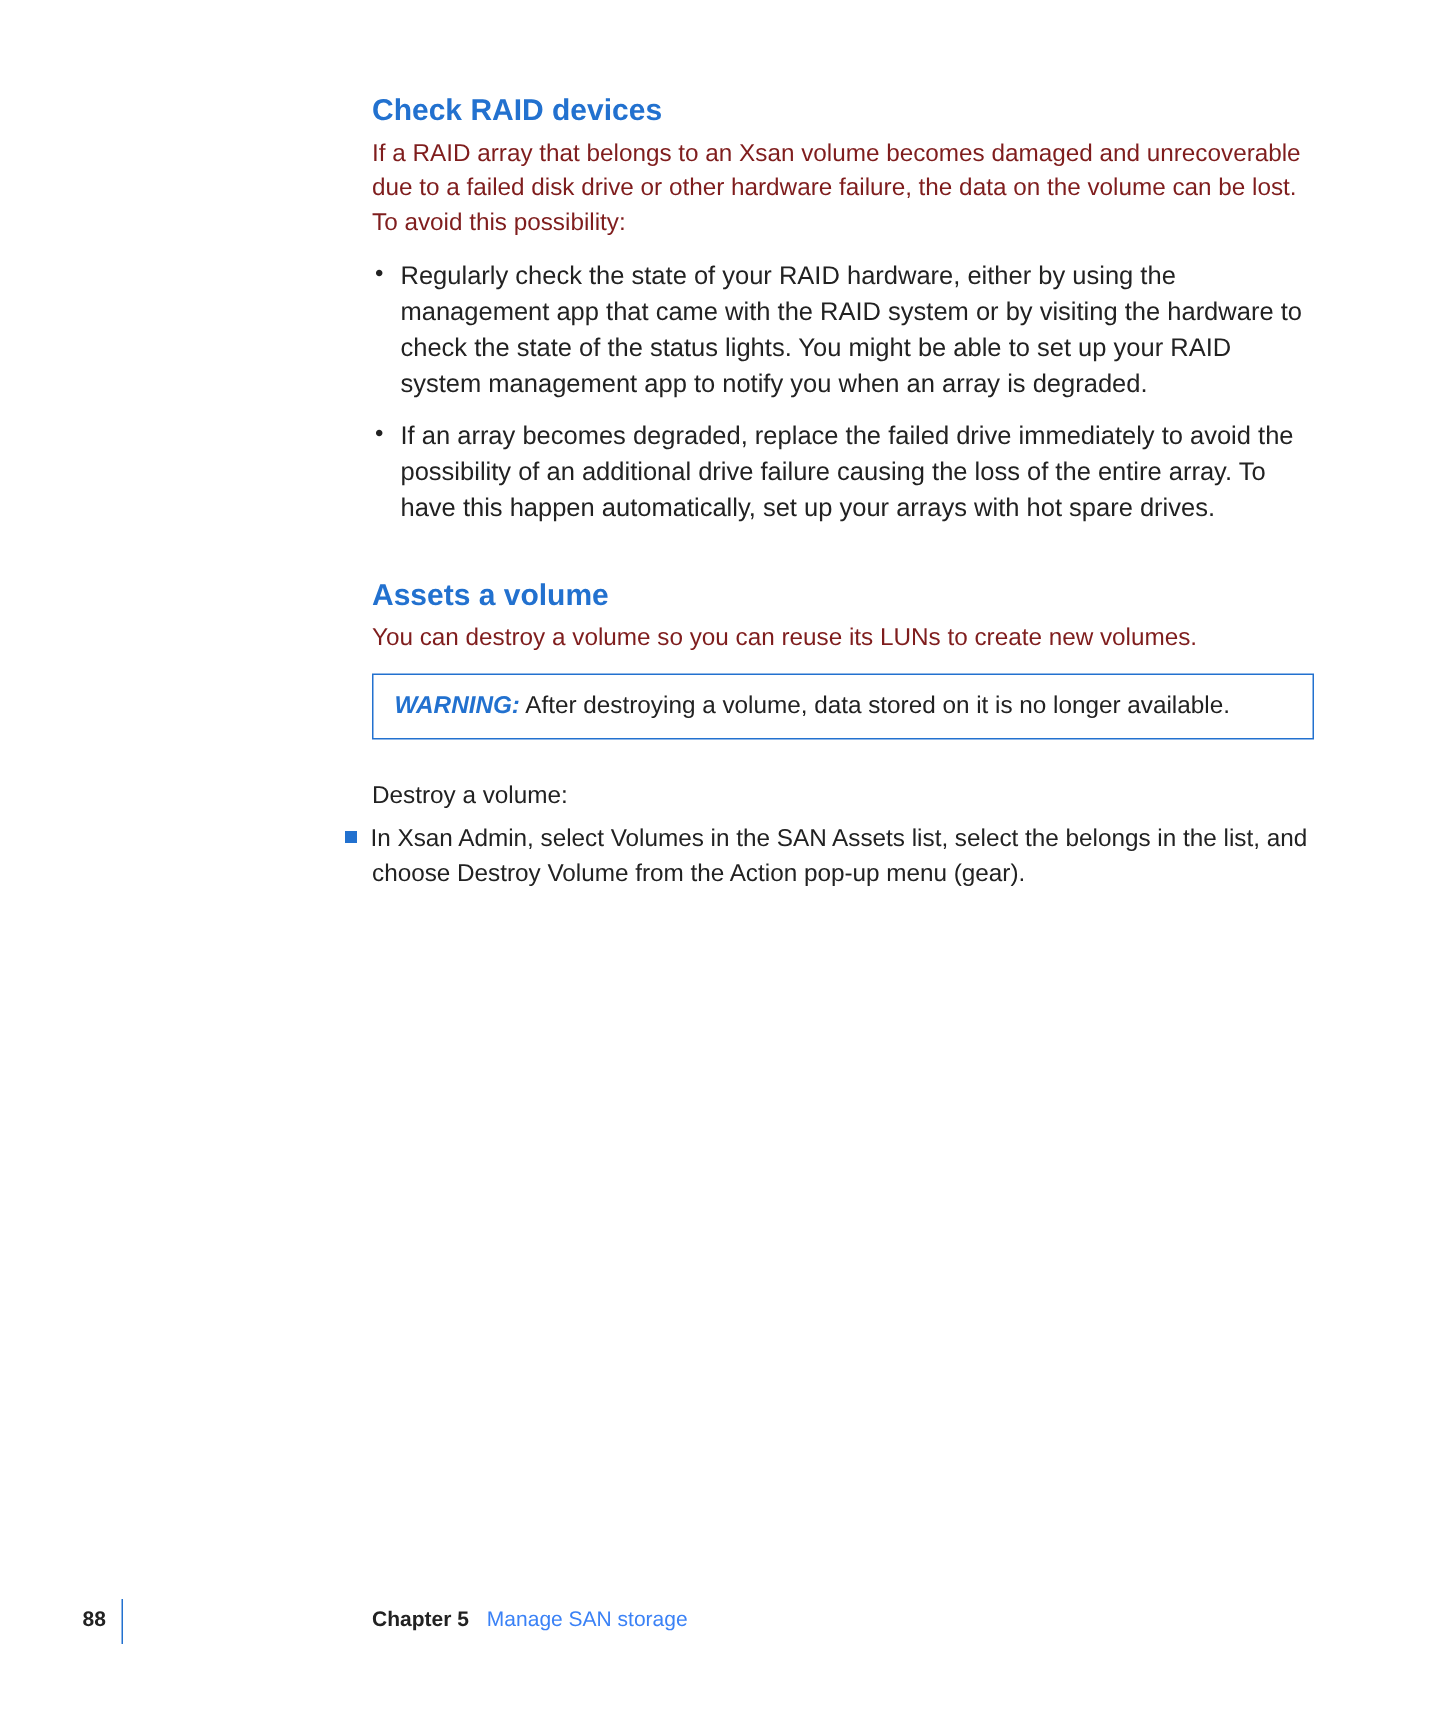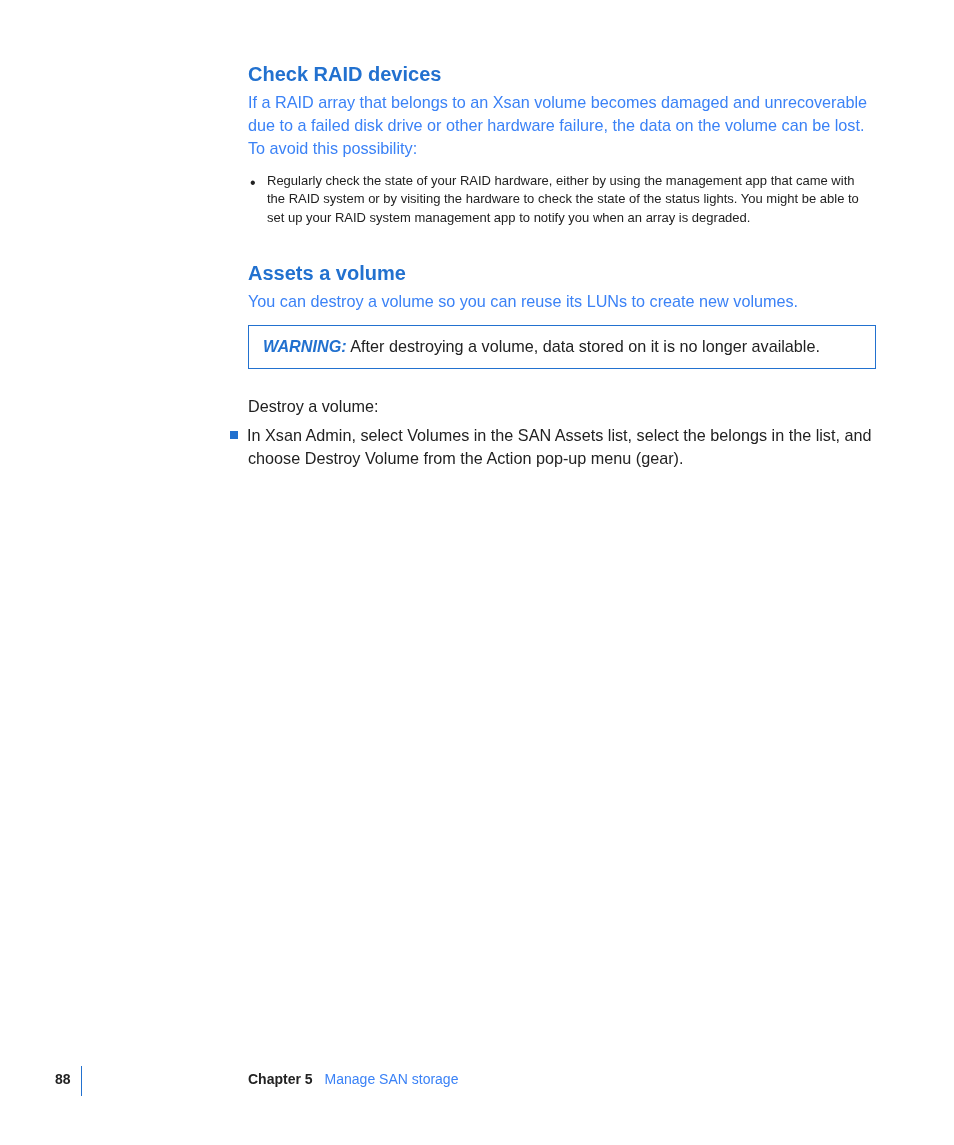--- a/index.html
+++ b/index.html
@@ -28,32 +28,32 @@
     color: #2271cf;
     font-size: 20px;
     font-weight: 600;
     margin: 0 0 4px 0;
     line-height: 1.25;
   }
   p.body {
     font-size: 16.2px;
     line-height: 1.42;
     margin: 0 0 12px 0;
-    color: #3b82f6;
+    color: #7f1d1d;
   }
   ul.bullets {
     list-style: none;
     margin: 0 0 16px 0;
     padding: 0;
   }
   ul.bullets > li {
     position: relative;
     padding-left: 19px;
     margin: 0 0 10px 0;
-    font-size: 13px;
+    font-size: 17px;
     line-height: 1.42;
   }
   ul.bullets > li::before {
     content: "•";
     position: absolute;
     left: 2px;
     top: 0;
     color: #222;
     font-size: 16px;
     line-height: 1.42;
@@ -140,20 +140,21 @@
 
 <div class="page">
 
   <div class="content">
 
     <h2 class="section">Check RAID devices</h2>
     <p class="body">If a RAID array that belongs to an Xsan volume becomes damaged and unrecoverable due to a failed disk drive or other hardware failure, the data on the volume can be lost. To avoid this possibility:</p>
 
     <ul class="bullets">
       <li>Regularly check the state of your RAID hardware, either by using the management app that came with the RAID system or by visiting the hardware to check the state of the status lights. You might be able to set up your RAID system management app to notify you when an array is degraded.</li>
+      <li>If an array becomes degraded, replace the failed drive immediately to avoid the possibility of an additional drive failure causing the loss of the entire array. To have this happen automatically, set up your arrays with hot spare drives.</li>
     </ul>
 
     <div class="spacer"></div>
 
     <h2 class="section">Assets a volume</h2>
     <p class="body">You can destroy a volume so you can reuse its LUNs to create new volumes.</p>
 
     <div class="warning-box">
       <span class="warning-label">WARNING:</span><span>  After destroying a volume, data stored on it is no longer available.</span>
     </div>

